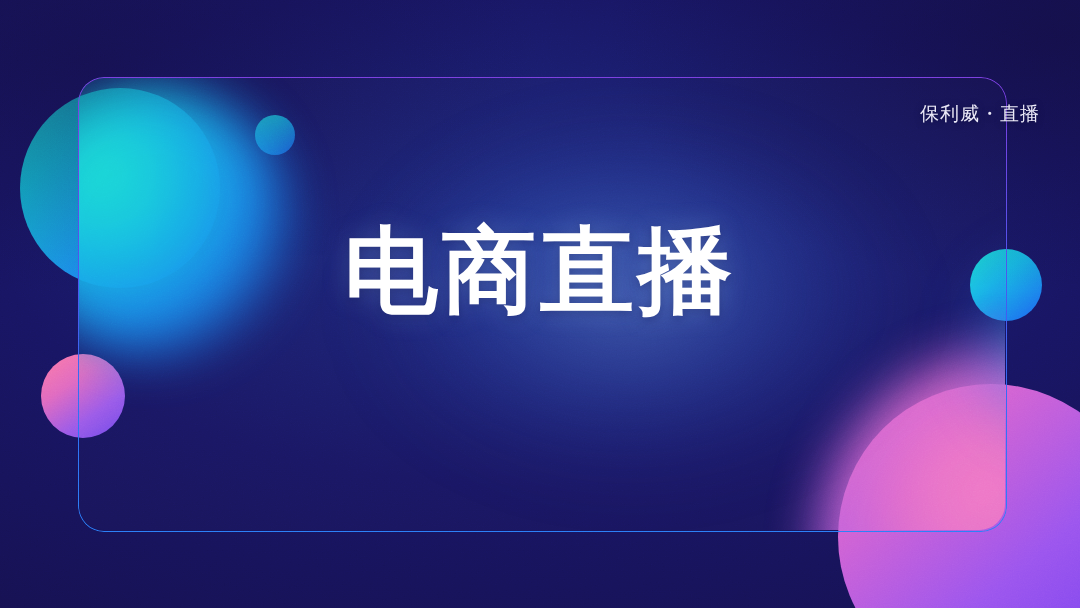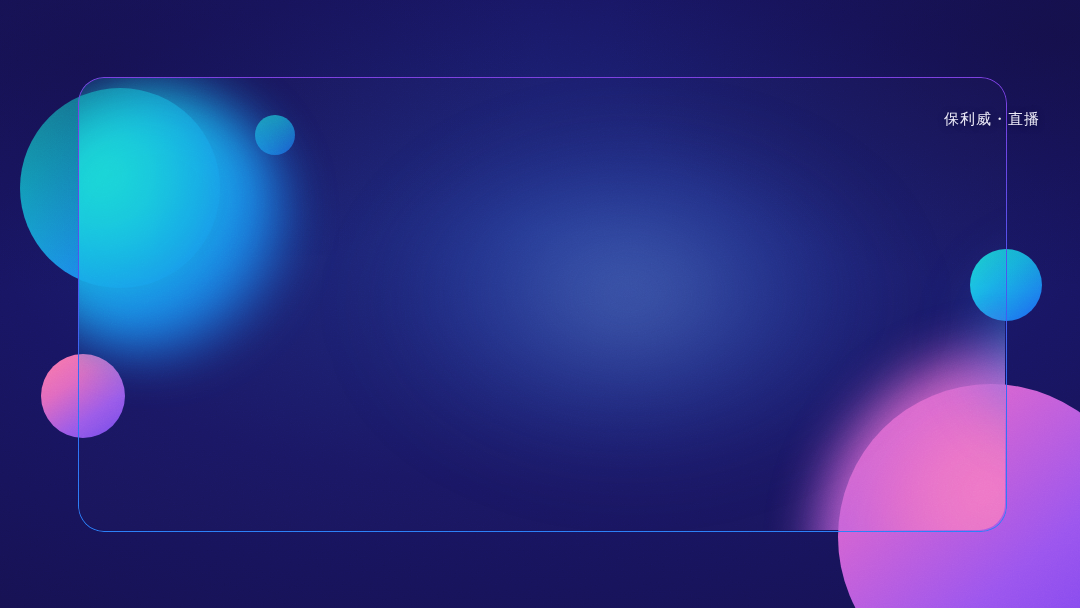--- a/index.html
+++ b/index.html
@@ -169,22 +169,22 @@
     inset: 0;
     opacity: 0.20;
     pointer-events: none;
     mix-blend-mode: overlay;
   }
 
   
   .brand {
     position: absolute;
     right: 40px;
-    top: 110px;
-    font-size: 15px;
+    top: 101px;
+    font-size: 19px;
     letter-spacing: 1px;
     color: #eceaf8;
     font-family: "DejaVu Sans", "Liberation Sans", sans-serif;
     white-space: nowrap;
     text-shadow: 0 1px 6px rgba(10,8,50,0.6);
   }
 
   .headline-wrap {
     position: absolute;
     left: 0;
@@ -255,15 +255,18 @@
   <svg class="grain" xmlns="http://www.w3.org/2000/svg" width="1080" height="608" aria-hidden="true">
     <filter id="noiseFilter">
       <feTurbulence type="fractalNoise" baseFrequency="0.85" numOctaves="3" stitchTiles="stitch"></feTurbulence>
       <feColorMatrix type="saturate" values="0"></feColorMatrix>
     </filter>
     <rect width="100%" height="100%" filter="url(#noiseFilter)" opacity="0.55"></rect>
   </svg>
 
   <div class="brand">保利威・直播</div>
 
+  <div class="headline-wrap">
+    <div class="headline">电商直播</div>
+  </div>
 
 
 </div>
 
 </body></html>

